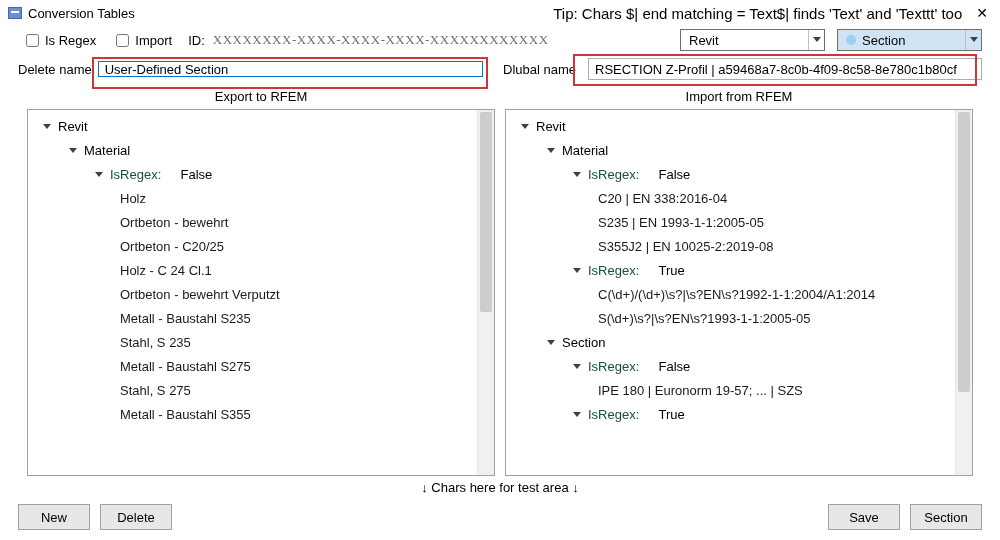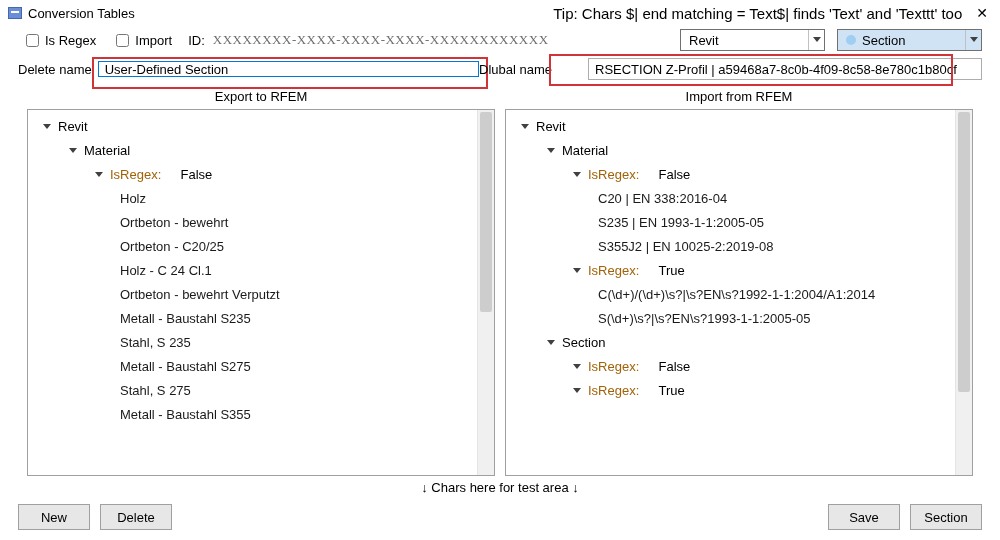--- a/index.html
+++ b/index.html
@@ -21,36 +21,36 @@
   .ddbox .ddtxt { padding: 0 10px 0 8px; display:inline-flex; align-items:center; gap:6px; }
   .ddarrow { border:0; border-left:1px solid #c0c0c0; width:16px; height:100%; display:flex; align-items:center; justify-content:center; }
   .ddarrow svg { width:8px; height:6px; }
   .dot { width:10px;height:10px;border-radius:50%;background:#9fcef2;display:inline-block; }
   .row2 { display:flex; align-items:center; padding: 2px 18px 6px 18px; gap: 0; }
   .row2 .lbl { white-space:nowrap; padding-right:6px; }
   .custom-input-wrap { position:relative; width:385px; }
   .custom-input { width:100%; height:16px; border:1px solid #0078d7; padding: 0 6px; font: inherit; outline:none; }
   .highlight-box { position:absolute; border:2px solid #d13438; pointer-events:none; }
   .hl1 { top:-4px; left:-6px; width:396px; height:32px; }
-  .dlubal-wrap { position:relative; margin-left: auto; display:flex; align-items:center;gap:24px; }
+  .dlubal-wrap { position:relative; margin-left: auto; display:flex; align-items:center; }
   .dlubal-input { width:394px; height:22px; border:1px solid #adadad; padding: 0 6px; font:inherit; background:#fff; }
   .hl2 { top:-4px; left:70px; width:404px; height:32px; }
   .panes { display:flex; gap:10px; padding: 0 27px; height: 390px; }
   .pane { flex:1; display:flex; flex-direction:column; border:0; }
   .pane-title { text-align:center; font-size:13px; padding: 3px 0 5px 0; }
   .tree-wrap { flex:1; border:1px solid #a0a0a0; overflow-y:hidden; position:relative; background:#fff; }
   .tree { padding: 4px 6px 4px 6px; }
   .scroller { position:absolute; top:0; right:0; width:17px; height:100%; background:#f0f0f0; border-left:1px solid #e5e5e5; }
   .scroller .thumb { position:absolute; left:2px; right:2px; background:#cdcdcd; border-radius:2px; }
   .node { display:flex; align-items:center; height:24px; gap:6px; }
   .node .caret { width:10px; display:inline-flex; justify-content:center; }
   .node .caret svg { width:8px; height:8px; }
   .leaf { display:flex; align-items:center; height:24px; }
   .leaf span { color:#1a1a1a; }
-  .catlabel { color:#a16207; }
+  .catlabel { color:#14532d; }
   .indent0 { padding-left: 8px; }
   .indent1 { padding-left: 34px; }
   .indent2 { padding-left: 60px; }
   .indent3 { padding-left: 86px; }
   .testbar { text-align:center; height: 24px; line-height:24px; font-size:13px; }
   .footer { display:flex; align-items:center; padding: 4px 18px 12px 18px; gap: 10px; }
   .btn { min-width:72px; height:26px; background:#e7e7e7; border:1px solid #a0a0a0; font:inherit; cursor:default; }
   .spacer { flex:1; }
   .dd1 { width:145px; }
   .dd2 { width:145px; }
@@ -225,20 +225,23 @@
                 <path d="M0 2 L8 2 L4 7 Z" fill="#404040"></path>
               </svg>
             </span>
             <span>Section</span>
           </div>
         <div class="node indent2"><span class="caret">
               <svg viewBox="0 0 8 8">
                 <path d="M0 2 L8 2 L4 7 Z" fill="#404040"></path>
               </svg>
             </span><span class="catlabel">IsRegex:</span>&nbsp;&nbsp;<span>False</span></div>
+        <div class="leaf indent3">
+            <span>IPE 180 | Euronorm 19-57; ... | SZS</span>
+          </div>
         <div class="node indent2"><span class="caret">
               <svg viewBox="0 0 8 8">
                 <path d="M0 2 L8 2 L4 7 Z" fill="#404040"></path>
               </svg>
             </span><span class="catlabel">IsRegex:</span>&nbsp;&nbsp;<span>True</span></div>
       </div>
       <div class="scroller">
           <div class="thumb" style="top:2px;height:280px;"></div>
         </div>
     </div>

